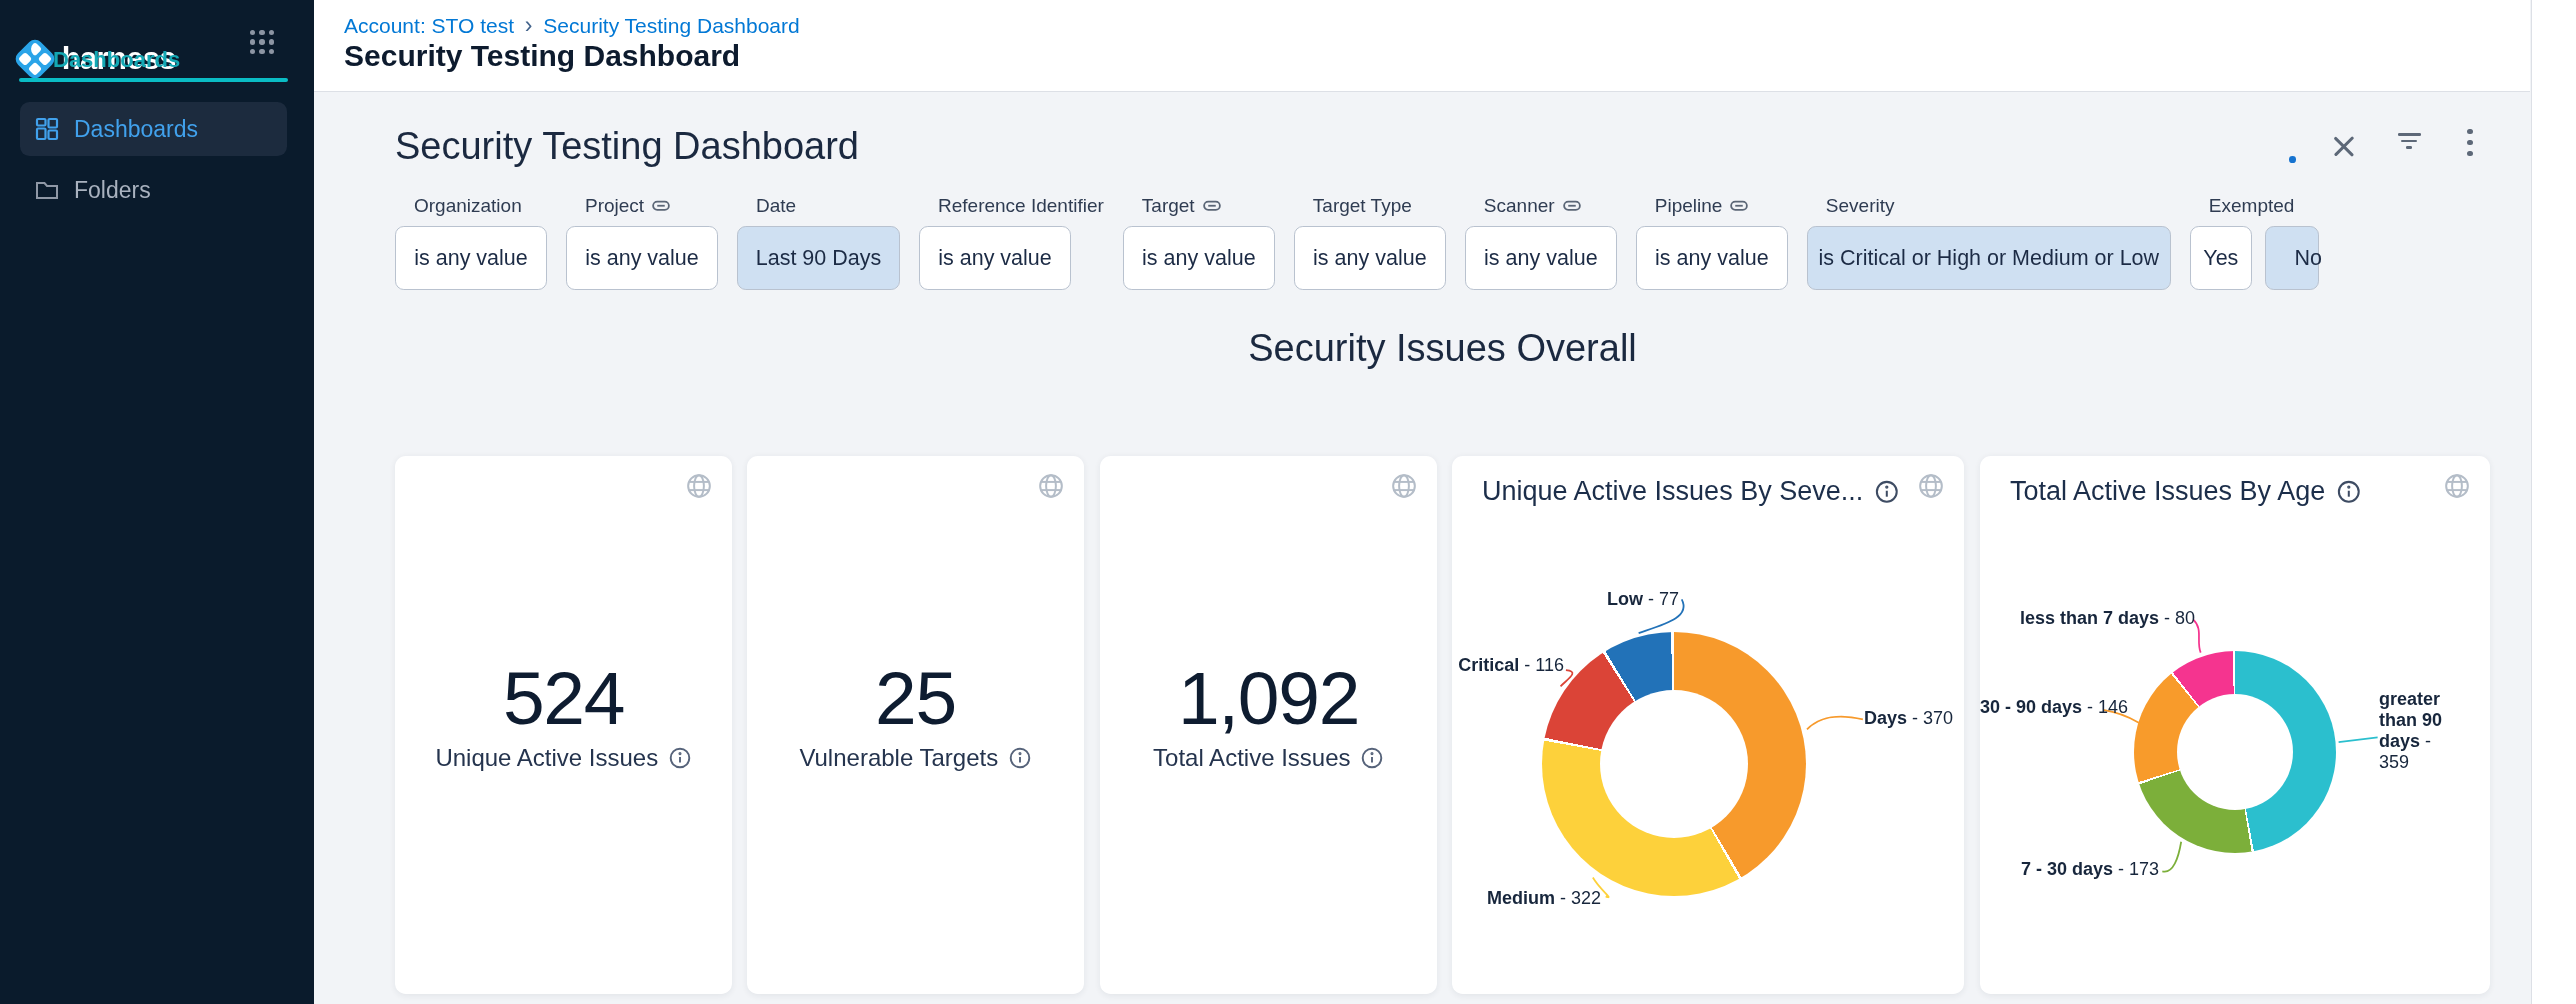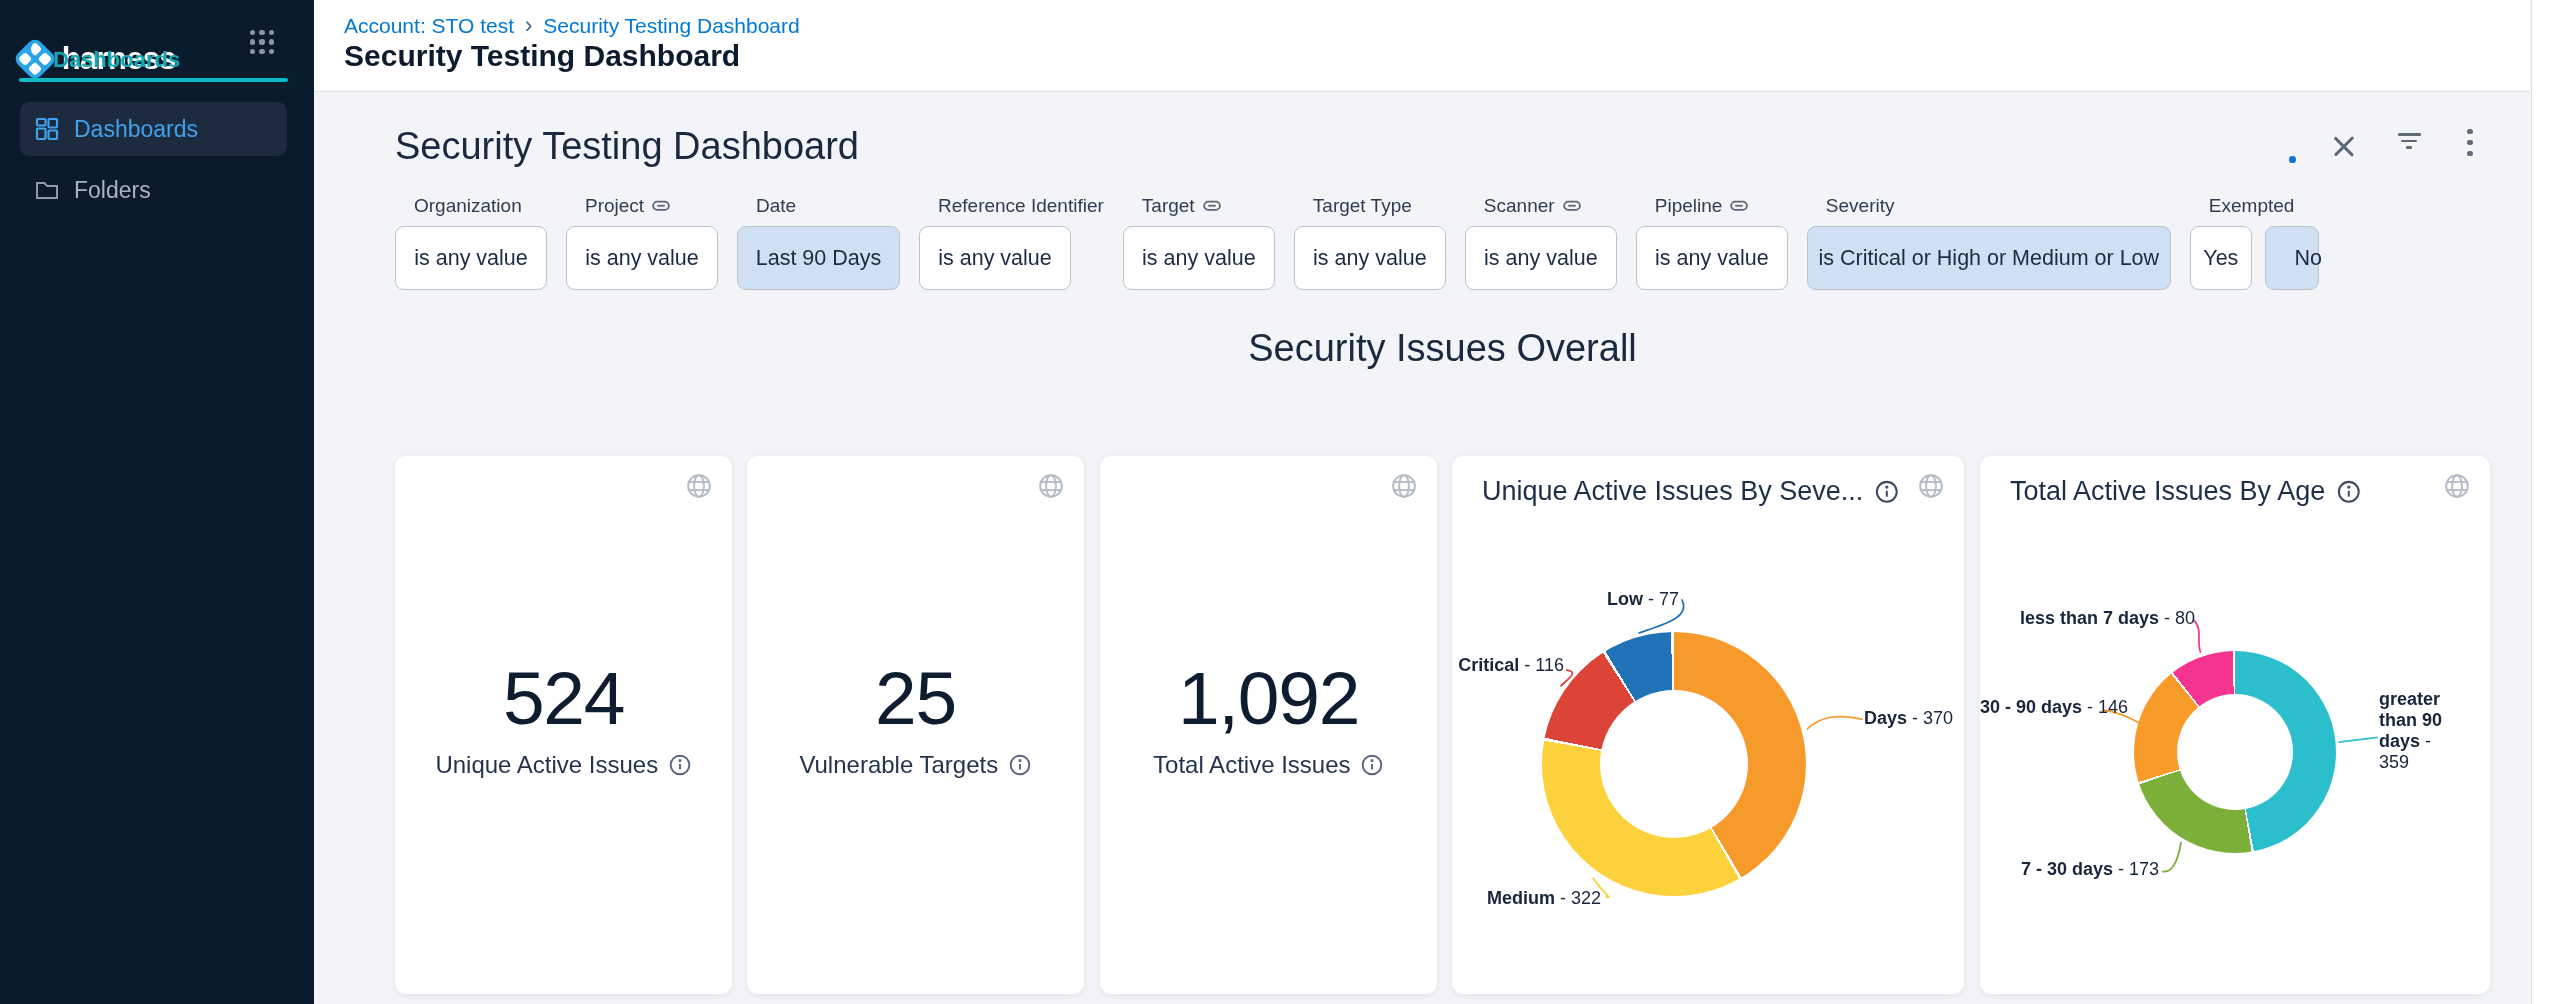--- a/index.html
+++ b/index.html
@@ -64,21 +64,21 @@
   
   .section-title{position:absolute;left:81px;top:327px;width:2095px;text-align:center;font-size:38px;font-weight:400;color:#1B2940;}
   .card{position:absolute;top:456px;height:538px;background:#fff;border-radius:10.8px;box-shadow:0 1.3px 6.7px rgba(30,40,60,.07);}
   .card.c1{left:81px;width:337px;}
   .card.c2{left:433px;width:337px;}
   .card.c3{left:786px;width:337px;}
   .card.c4{left:1138px;width:512px;}
   .card.c5{left:1666px;width:510px;}
   .globe{position:absolute;top:16px;right:19px;}
   .stat-number{position:absolute;left:0;top:199px;width:100%;text-align:center;font-size:75px;font-weight:400;color:#0E1C30;letter-spacing:-1.3px;}
-  .stat-label{position:absolute;left:0;top:288px;width:100%;display:flex;justify-content:center;align-items:center;gap:9.4px;font-size:24px;color:#25344E;margin-top:7px;}
+  .stat-label{position:absolute;left:0;top:288px;width:100%;display:flex;justify-content:center;align-items:center;gap:9.4px;font-size:24px;color:#25344E;}
   .chart-title{position:absolute;left:30px;top:20px;display:flex;align-items:center;gap:10.8px;font-size:27px;font-weight:500;color:#1C2E4A;white-space:nowrap;}
   .donut{position:absolute;border-radius:50%;}
   .donut .hole{position:absolute;background:#fff;border-radius:50%;}
   .d1{left:90px;top:176px;width:264px;height:264px;}
   .d1 .hole{left:58px;top:58px;width:148px;height:148px;}
   .d2{left:154px;top:195px;width:202px;height:202px;}
   .d2 .hole{left:43px;top:43px;width:116px;height:116px;}
   .leaders{position:absolute;left:0;top:0;pointer-events:none;}
   .callout{position:absolute;font-size:18px;color:#17263C;line-height:21.5px;white-space:nowrap;}
   .callout b{font-weight:700;}

